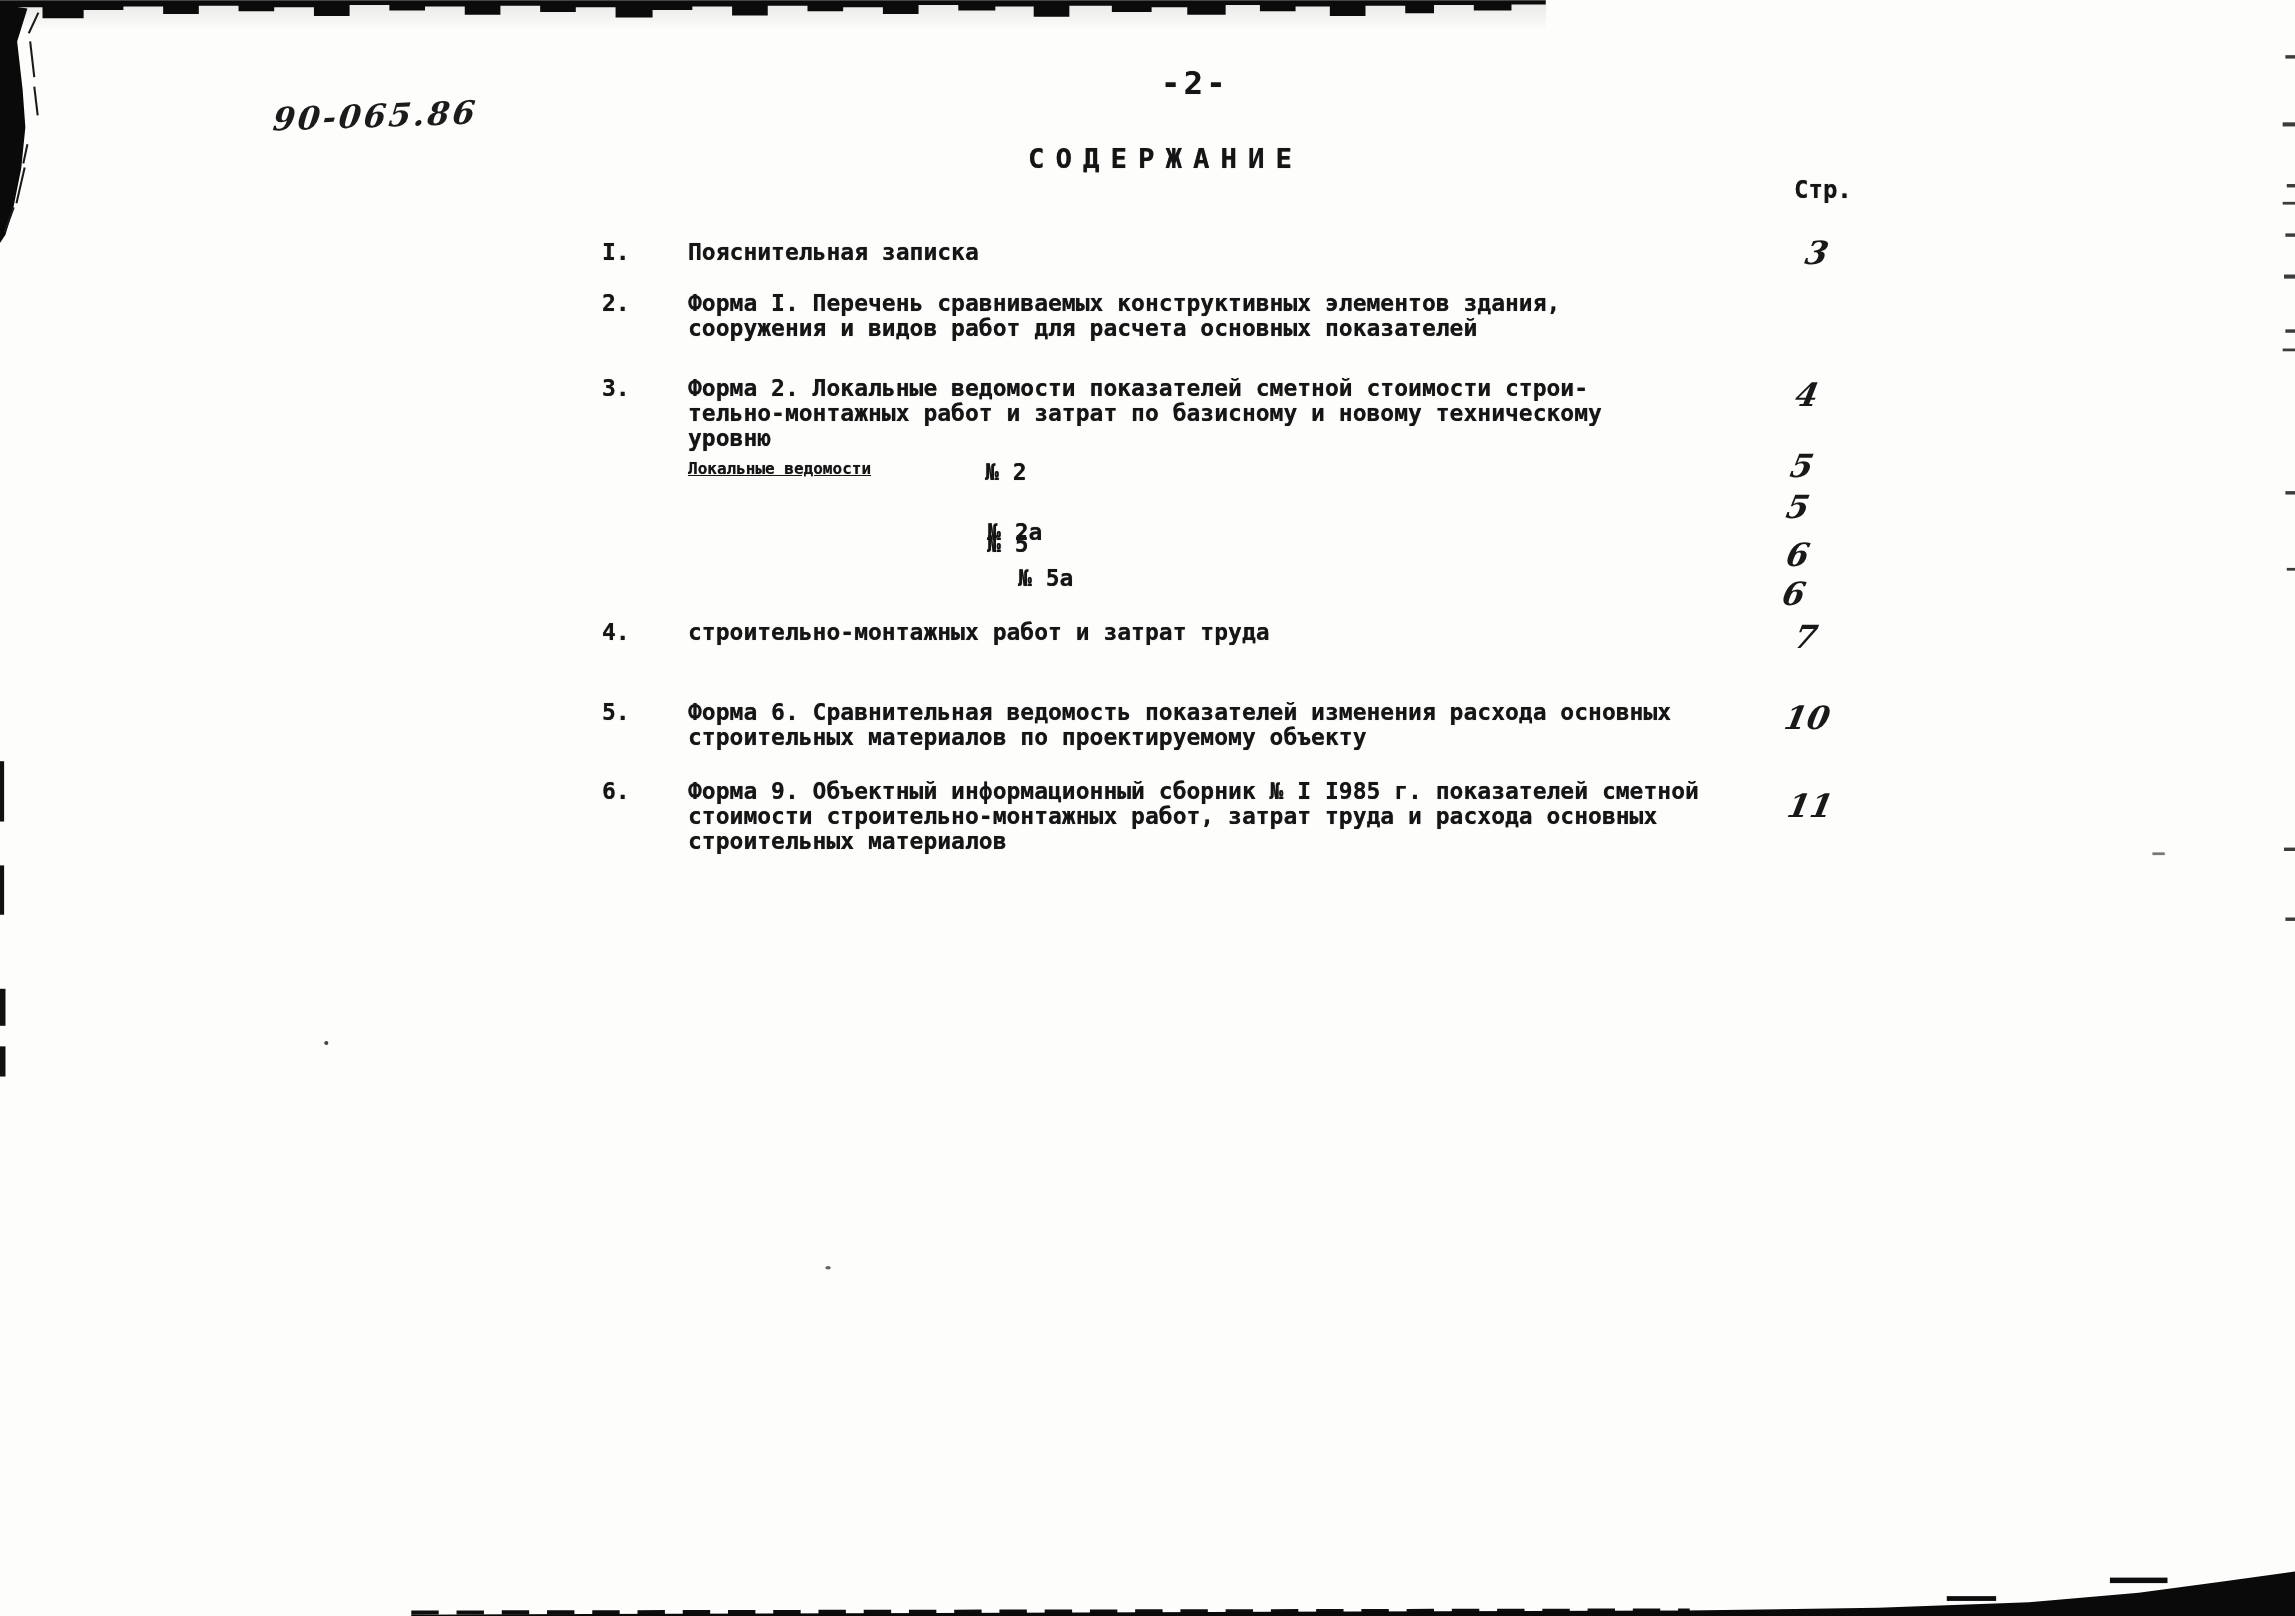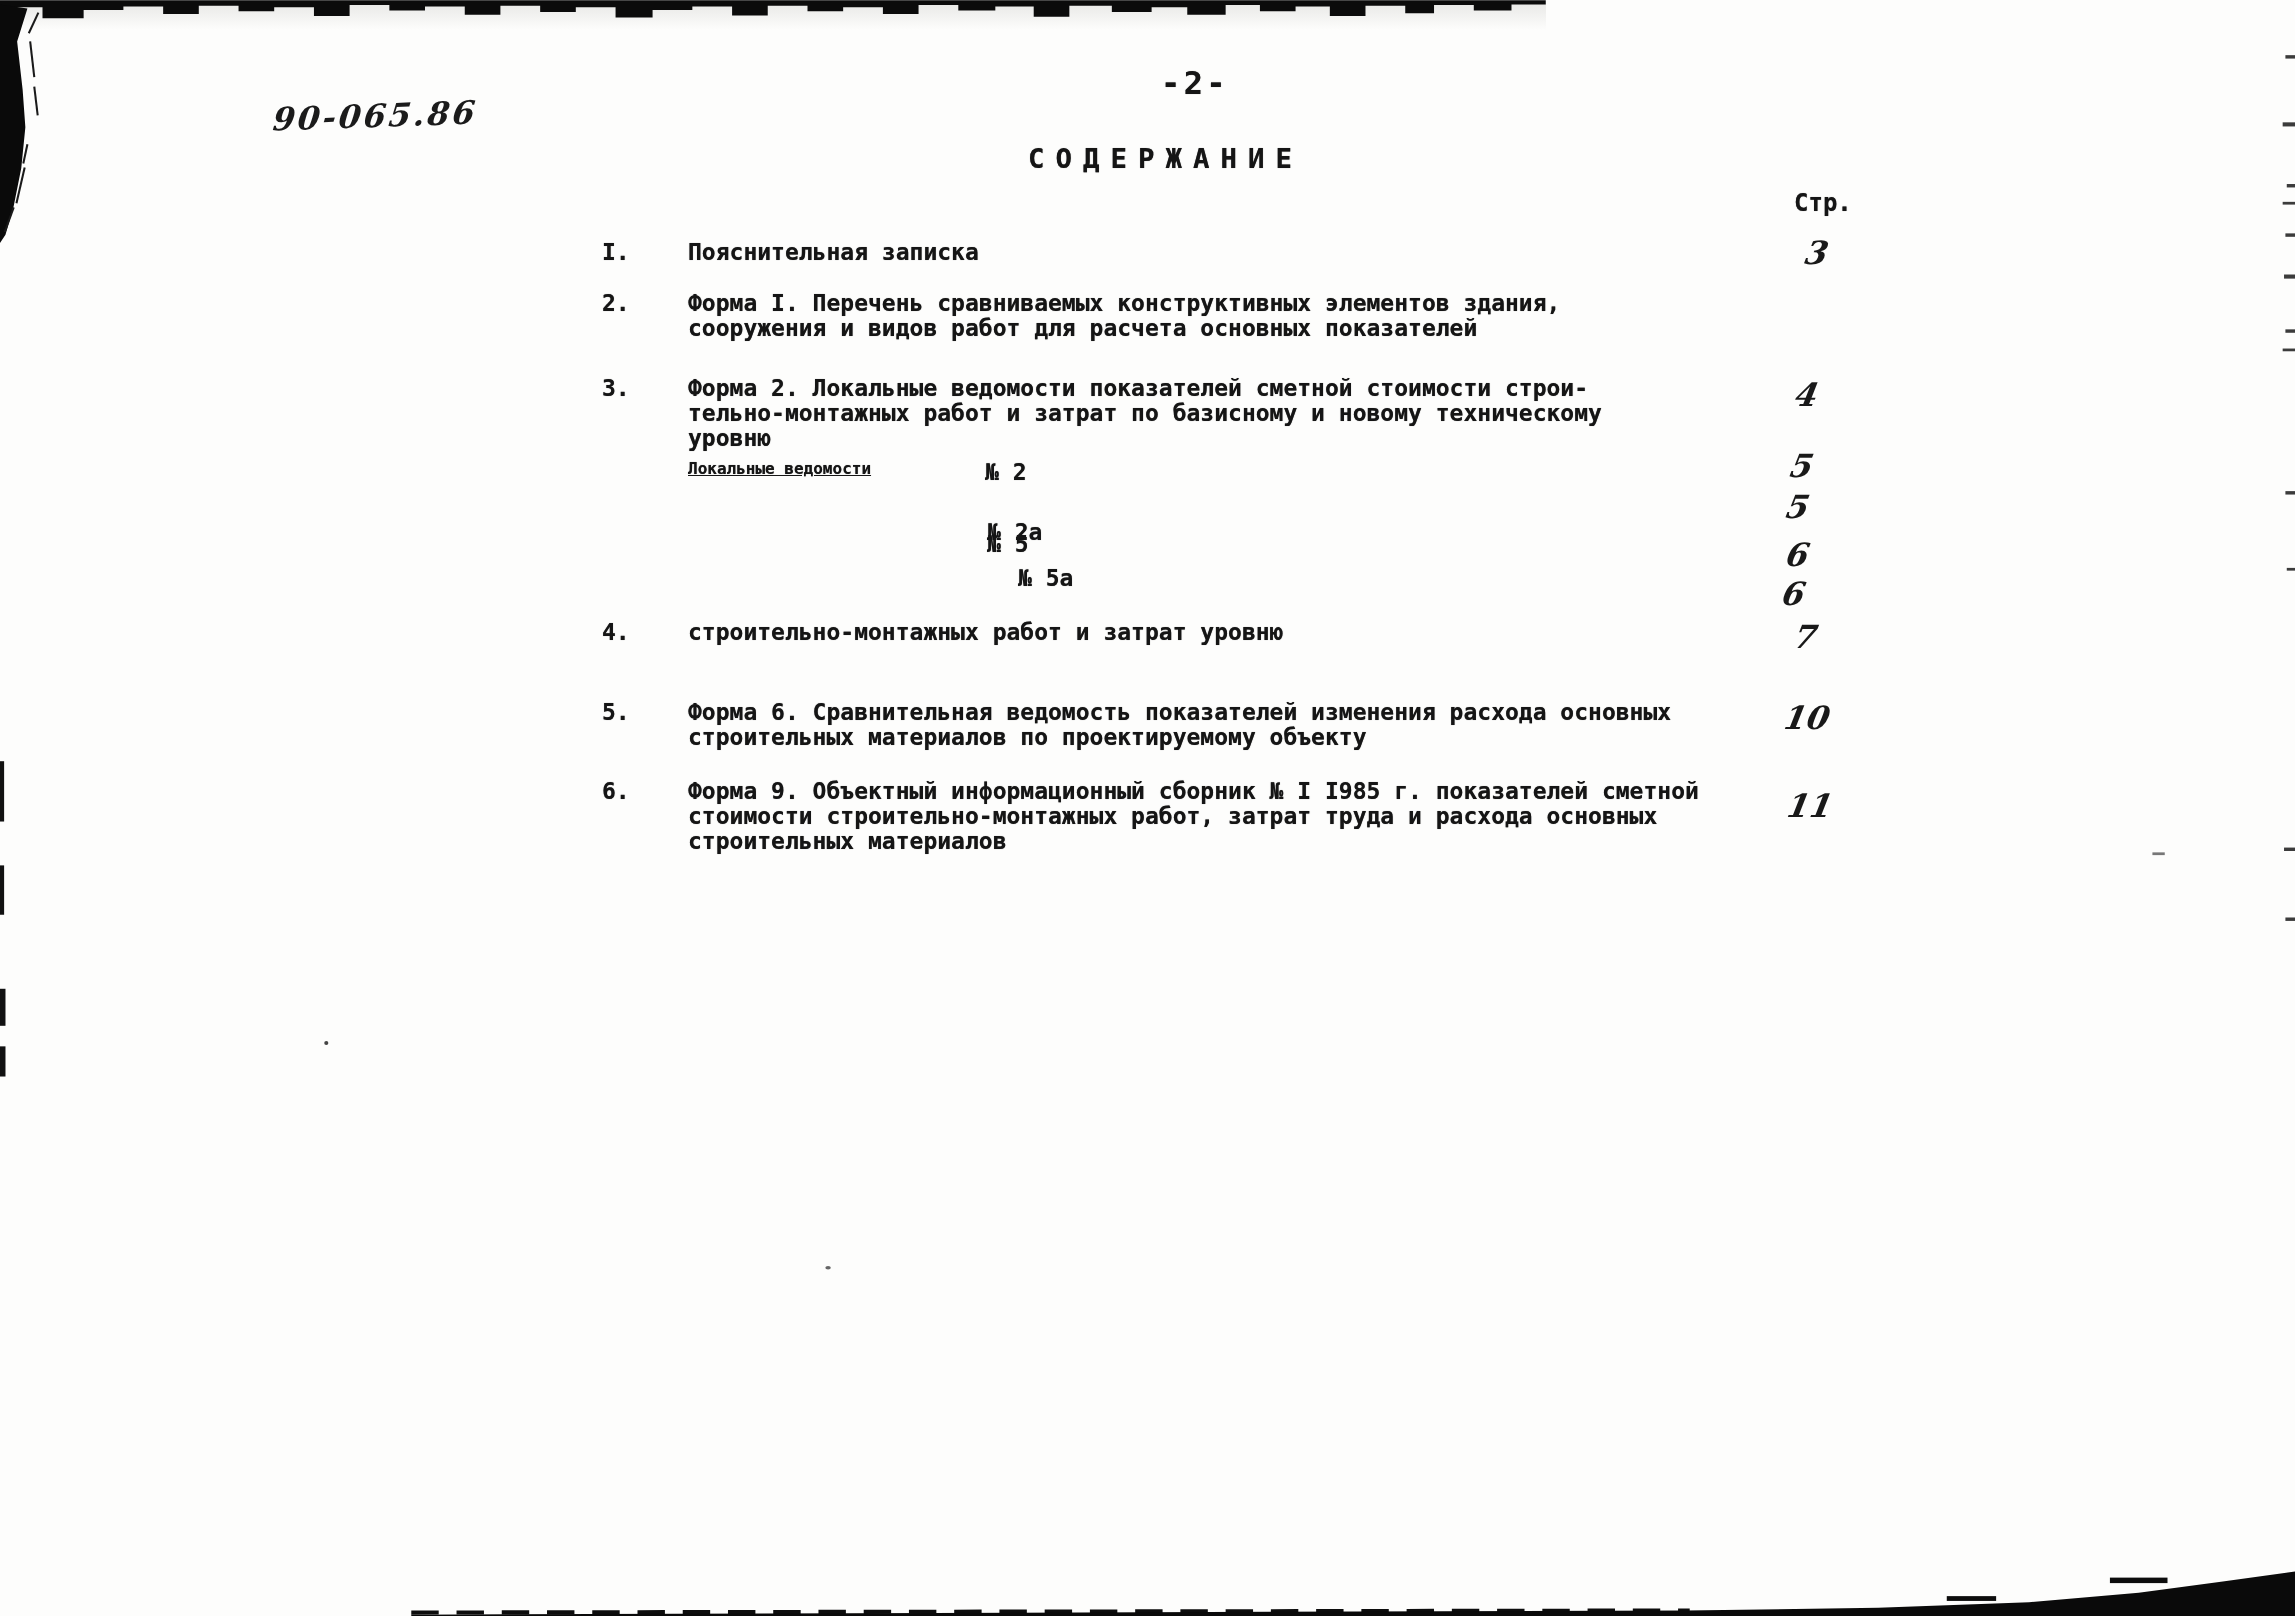--- a/index.html
+++ b/index.html
@@ -20,21 +20,21 @@
   .typed { position:absolute; font-weight:bold; text-shadow:0 0 0.7px rgba(10,10,10,.7); white-space:nowrap; }
   .annotation {
     position:absolute; left:273px; top:97px;
     font-family:"DejaVu Serif","Liberation Serif",serif;
     font-style:italic; font-weight:600;
     font-size:32px; letter-spacing:2.7px; color:#1b1b1b;
     transform:rotate(-2deg) skewX(-8deg); white-space:nowrap;
   }
   .page-marker { left:1161px; top:64px; font-size:32px; letter-spacing:3.4px; }
   .doc-title  { left:1028px; top:143px; font-size:27.4px; letter-spacing:11px; }
-  .col-header { left:1794px; top:189px; font-size:24px; }
+  .col-header { left:1794px; top:176px; font-size:24px; }
   .entry { position:absolute; left:602px; font-size:23px; line-height:25px; }
   .enum  { position:absolute; left:0; top:0; font-weight:bold; text-shadow:0 0 0.7px rgba(10,10,10,.7); }
   .elines{ margin-left:86px; }
   .eline { white-space:nowrap; font-weight:bold; text-shadow:0 0 0.7px rgba(10,10,10,.7); }
   .sub-label { left:688px; font-size:16px;text-decoration:underline; }
   .sub-num   { font-size:23px; }
   .pg {
     position:absolute;
     font-family:"DejaVu Serif","Liberation Serif",serif;
     font-style:italic; font-weight:600;
@@ -130,21 +130,21 @@
 
   <div class="typed sub-label" style="top:459px">Локальные ведомости</div>
   <div class="typed sub-num" style="left:985px; top:459px">№ 2</div>
   <div class="typed sub-num" style="left:987px; top:519px">№ 2а</div>
   <div class="typed sub-num" style="left:987px; top:531px">№ 5</div>
   <div class="typed sub-num" style="left:1018px; top:565px">№ 5а</div>
 
   <div class="entry" style="top:620px">
     <span class="enum">4.</span>
     <div class="elines">
-      <div class="eline">строительно-монтажных работ и затрат уровню</div>
+      <div class="eline">строительно-монтажных работ и затрат труда</div>
     </div>
   </div>
 
   <div class="entry" style="top:700px">
     <span class="enum">5.</span>
     <div class="elines">
       <div class="eline">Форма 6. Сравнительная ведомость показателей изменения расхода основных</div>
       <div class="eline">строительных материалов по проектируемому объекту</div>
     </div>
   </div>

